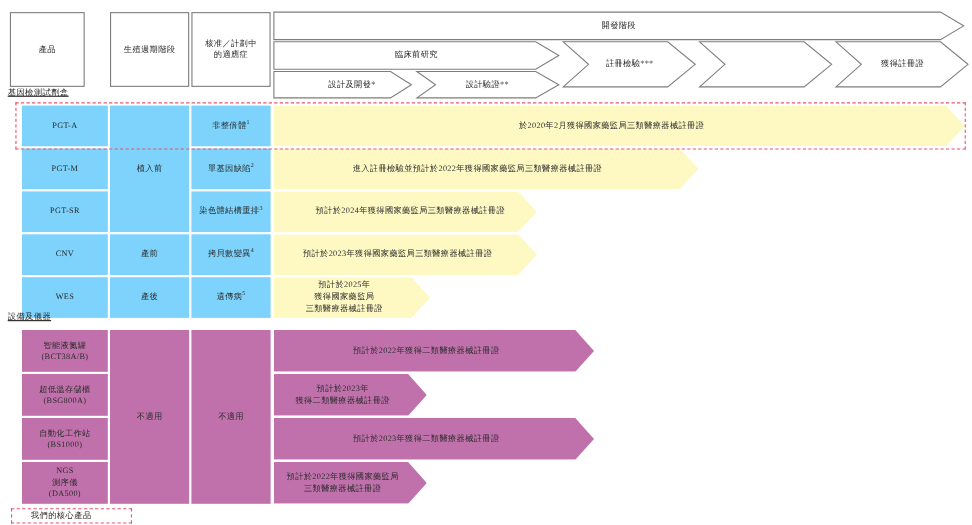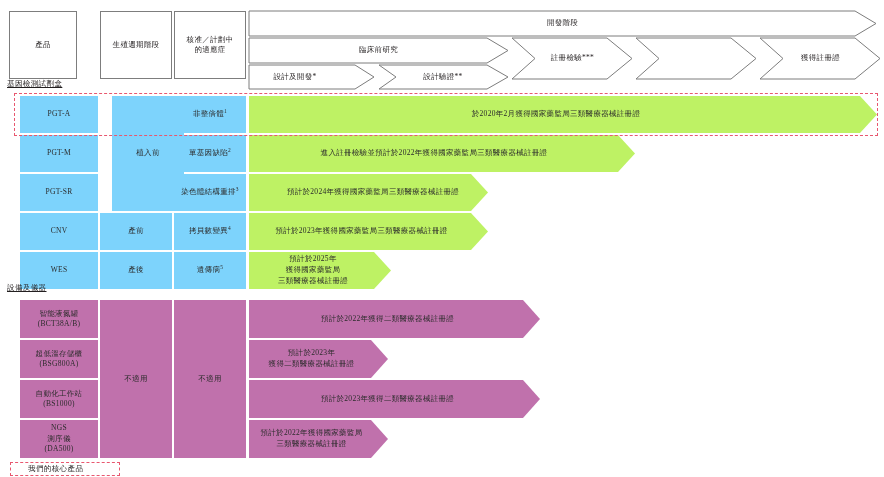--- a/index.html
+++ b/index.html
@@ -44,21 +44,21 @@
   .purple{background:#c071ac;}
   .cell.purple{color:#2b2b2b;}
 
   
   .bar{
     position:absolute;box-sizing:border-box;
     display:flex;align-items:center;
     text-align:center;font-size:7.5px;line-height:1.45;letter-spacing:.3px;
     color:#2b2b2b;
   }
-  .bar.green{background:#bef264;}
+  .bar.green{background:#fef9c3;}
   .bar.purple{background:#c071ac;}
   .bar > span{display:block;width:100%;}
   .tip{
     -webkit-clip-path:polygon(0 0, calc(100% - 17px) 0, 100% 50%, calc(100% - 17px) 100%, 0 100%);
     clip-path:polygon(0 0, calc(100% - 17px) 0, 100% 50%, calc(100% - 17px) 100%, 0 100%);
   }
 
   
   .dash{
     position:absolute;box-sizing:border-box;
@@ -107,21 +107,21 @@
 
     <path d="M760,38 L855,38 L880,58.5 L855,79 L760,79 L783,58.5 Z" fill="#ffffff" stroke="#7d7d7d" stroke-width="1"></path>
   </svg>
 
   <div class="lbl" style="left:249px;top:11px;width:627px;height:25px;">
     <span>開發階段</span>
   </div>
   <div class="lbl" style="left:249px;top:38px;width:259px;height:25px;">
     <span>臨床前研究</span>
   </div>
-  <div class="lbl" style="left:234px;top:65px;width:122px;height:24px;">
+  <div class="lbl" style="left:259px;top:65px;width:122px;height:24px;">
     <span>設計及開發*</span>
   </div>
   <div class="lbl" style="left:382px;top:65px;width:122px;height:24px;">
     <span>設計驗證**</span>
   </div>
   <div class="lbl" style="left:520px;top:38px;width:105px;height:41px;">
     <span>註冊檢驗***</span>
   </div>
   <div class="lbl" style="left:768px;top:38px;width:105px;height:41px;">
     <span>獲得註冊證</span>
@@ -140,21 +140,21 @@
   <div class="cell green" style="left:20px;top:174px;width:78px;height:37px;">
     <span>PGT-SR</span>
   </div>
   <div class="cell green" style="left:20px;top:213px;width:78px;height:37px;">
     <span>CNV</span>
   </div>
   <div class="cell green" style="left:20px;top:252px;width:78px;height:37px;">
     <span>WES</span>
   </div>
 
-  <div class="cell green" style="left:100px;top:96px;width:72px;height:115px;margin-left:12px;">
+  <div class="cell green" style="left:100px;top:96px;width:72px;height:115px;">
     <span>植入前</span>
   </div>
   <div class="cell green" style="left:100px;top:213px;width:72px;height:37px;">
     <span>產前</span>
   </div>
   <div class="cell green" style="left:100px;top:252px;width:72px;height:37px;">
     <span>產後</span>
   </div>
 
   <div class="cell green" style="left:174px;top:96px;width:72px;height:37px;">

